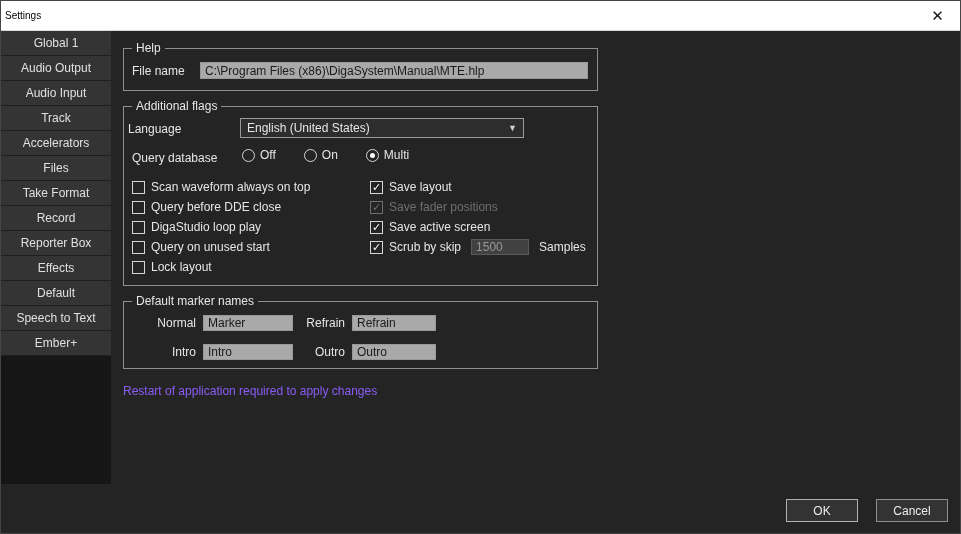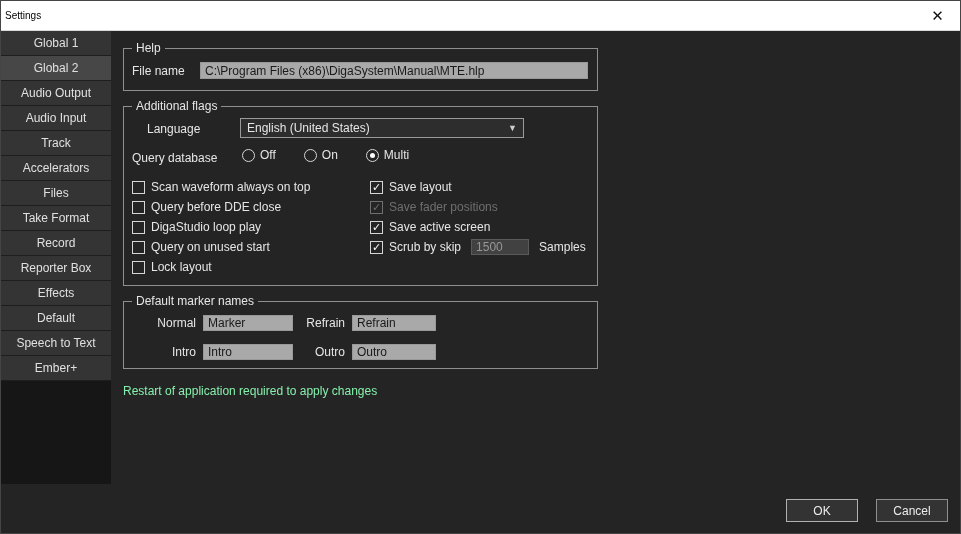--- a/index.html
+++ b/index.html
@@ -23,21 +23,21 @@
 
   #help-group{left:122px;top:47px;width:475px;height:43px}
   .help-row{position:absolute;left:8px;top:13px;right:9px;display:flex;align-items:center}
   .help-row .lbl{width:68px;flex:none}
   .help-row input{flex:1;height:17px}
   input{outline:none}
   .gray-input{background:#a9a9a9;border:1px solid #999;color:#1a1a1a;font-size:12px;
     padding:0 4px;font-family:inherit}
 
   #flags-group{left:122px;top:105px;width:475px;height:180px}
-  .lang-label{position:absolute;left:23px;top:15px}
+  .lang-label{position:absolute;left:4px;top:15px}
   .dropdown{position:absolute;left:116px;top:11px;width:284px;height:20px;background:#2d2d2d;
     border:1px solid #9a9a9a;display:flex;align-items:center;padding:0 6px}
   .dropdown .arrow{margin-left:auto;font-size:9px;color:#cfcfcf}
   .query-label{position:absolute;left:8px;top:44px}
   .radio-row{position:absolute;left:118px;top:41px;display:flex;align-items:center}
   .radio-item{display:flex;align-items:center;margin-right:28px}
   .radio{width:13px;height:13px;border:1px solid #d6d6d6;border-radius:50%;display:inline-flex;
     align-items:center;justify-content:center;margin-right:5px;flex:none}
   .radio[data-checked="true"]::after{content:"";width:5px;height:5px;border-radius:50%;background:#fff}
 
@@ -57,42 +57,41 @@
 
   #marker-group{left:122px;top:300px;width:475px;height:68px}
   .mk-row{position:absolute;left:16px;display:flex;align-items:center}
   .mk-row.r1{top:13px}
   .mk-row.r2{top:42px}
   .mk-l1{width:56px;text-align:right;margin-right:7px;flex:none}
   .mk-l2{width:44px;text-align:right;margin:0 7px 0 8px;flex:none}
   .mk-input1{width:90px;height:16px}
   .mk-input2{width:84px;height:16px}
 
-  .restart{position:absolute;left:122px;top:383px;color:#86efac}
+  .restart{position:absolute;left:122px;top:383px;color:#8b5cf6}
 
   .btn{position:absolute;top:498px;width:72px;height:23px;background:#333333;border:1px solid #8f8f8f;
     color:#ededed;display:flex;align-items:center;justify-content:center}
   .btn.ok{left:785px;border-color:#b0b0b0}
   .btn.cancel{left:875px}
 </style>
 </head>
 <body>
 
 <div class="window">
 
   <div class="titlebar">
     <span class="title">Settings</span>
     <span class="close-btn">
       <span>✕</span>
     </span>
   </div>
 
   <div class="sidebar">
     <div class="side-item">Global 1</div>
-    <div class="side-item selected">Global 2</div>
     <div class="side-item">Audio Output</div>
     <div class="side-item">Audio Input</div>
     <div class="side-item">Track</div>
     <div class="side-item">Accelerators</div>
     <div class="side-item">Files</div>
     <div class="side-item">Take Format</div>
     <div class="side-item">Record</div>
     <div class="side-item">Reporter Box</div>
     <div class="side-item">Effects</div>
     <div class="side-item">Default</div>

